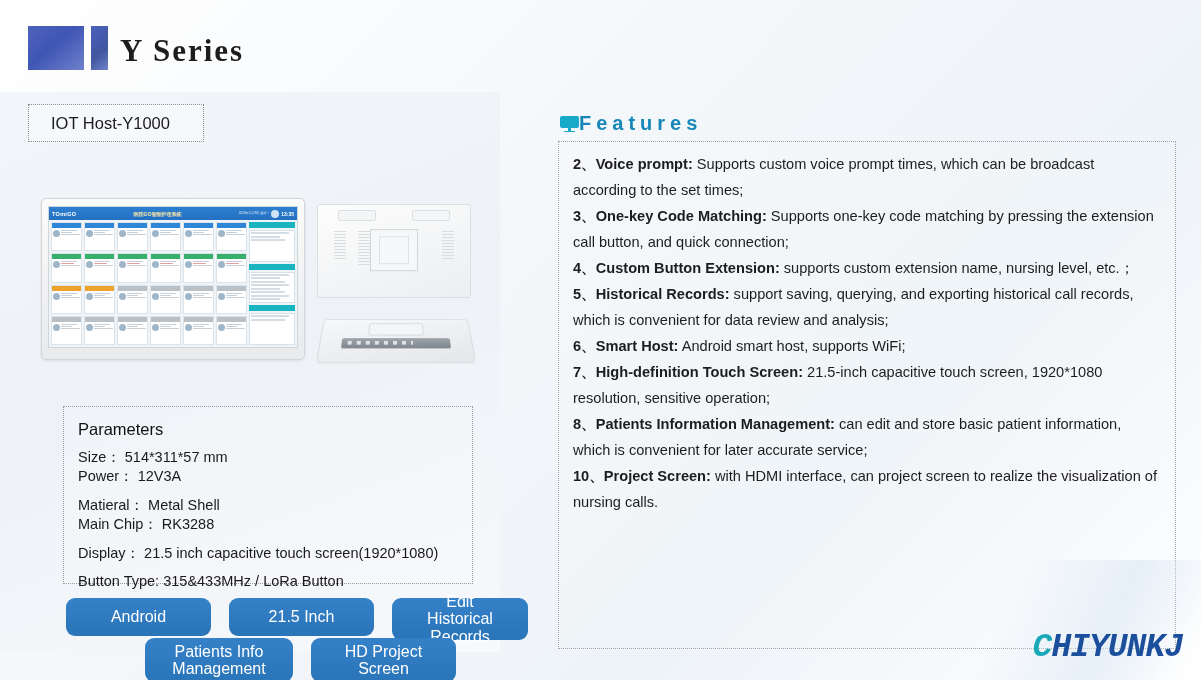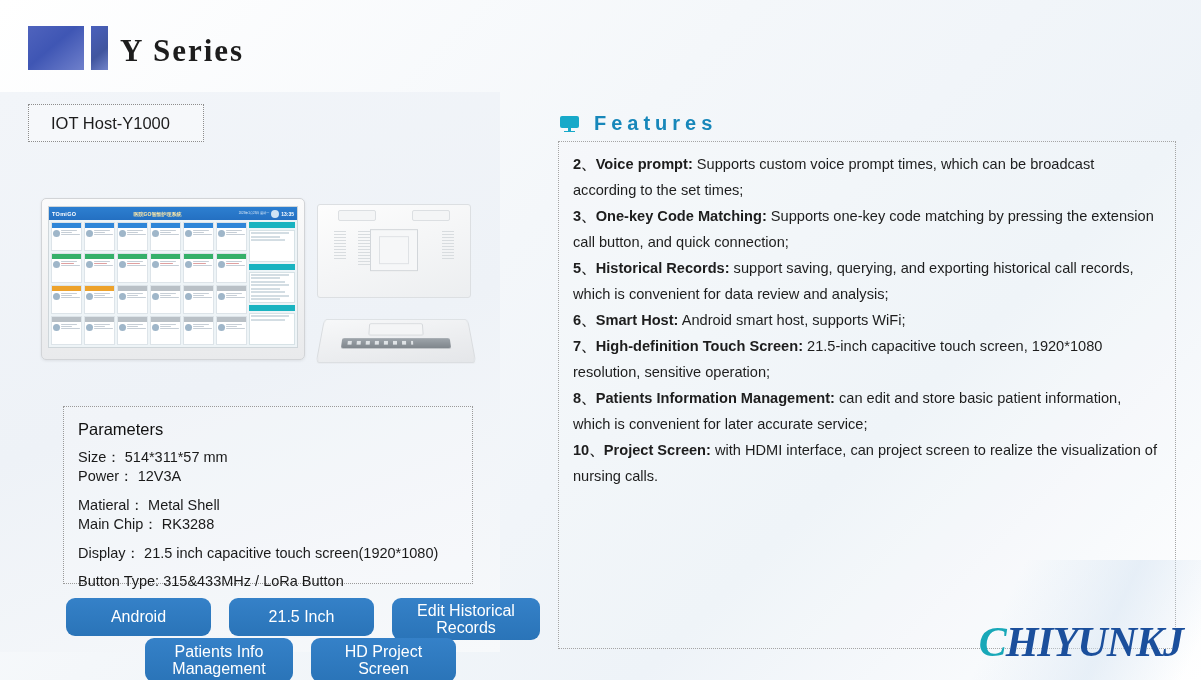--- a/index.html
+++ b/index.html
@@ -159,28 +159,28 @@
   .tag {
     background: linear-gradient(180deg,#3581c8,#2a74b8);
     color: #fff; border-radius: 9px;
     font-size: 16px; text-align: center;
     display: flex; align-items: center; justify-content: center;
     line-height: 1.08; padding: 0 24px;
     box-sizing: border-box;
   }
   .tag.w1 { width: 145px; height: 38px; }
   .tag.w2 { width: 145px; height: 38px; }
-  .tag.w3 { width: 148px; height: 42px; }
+  .tag.w3 { width: 136px; height: 42px; }
   .tag.w4 { width: 148px; height: 44px; }
   .tag.w5 { width: 145px; height: 44px; }
 
   
   .features-head {
     position: absolute; left: 560px; top: 112px;
-    display: flex; align-items: center; gap: 15px;
+    display: flex; align-items: center; 
   }
   .monitor-icon { width: 19px; height: 16px; position: relative; }
   .monitor-icon .sc { width: 19px; height: 12px; background: #17a9c9; border-radius: 2px; }
   .monitor-icon .st { width: 3px; height: 3px; background: #17a9c9; margin: 0 auto; }
   .monitor-icon .bs { width: 11px; height: 1.5px; background: #17a9c9; margin: 0 auto; }
   .features-title {
     font-size: 20px; font-weight: bold; color: #1787ba; letter-spacing: 5px;
   }
   .features-box {
     position: absolute; left: 558px; top: 141px;
@@ -193,22 +193,22 @@
   .feat {
     font-size: 14.6px; line-height: 26px; color: #1d1d1d;
     text-align: left; margin: 0;
   }
   .feat .num { font-weight: bold; }
   .feat .ttl { font-weight: bold; }
 
   
   .brand-logo {
     position: absolute; right: 18px; bottom: 14px;
-    font-family: Liberation Serif, serif;
-    font-size: 42px; font-weight: bold; font-style: italic;
+    font-family: Liberation Mono, monospace;
+    font-size: 33px; font-weight: bold; font-style: italic;
     letter-spacing: -1px;
   }
   .brand-c { color: #18a8b8; }
   .brand-rest { color: #1b4f9c; }
   .swoosh {
     position: absolute; right: 0; bottom: 0; width: 330px; height: 120px;
     background: linear-gradient(115deg, rgba(255,255,255,0) 40%, rgba(214,228,242,0.55) 70%, rgba(255,255,255,0) 95%);
     pointer-events: none;
   }
 </style>
@@ -587,20 +587,21 @@
     <div class="sc"></div>
       <div class="st"></div>
       <div class="bs"></div>
   </div>
   <div class="features-title">Features</div>
 </div>
 
 <div class="features-box">
   <p class="feat"><span class="num">2、</span><span class="ttl">Voice prompt:</span><span> Supports custom voice prompt times, which can be broadcast according to the set times;</span></p>
   <p class="feat"><span class="num">3、</span><span class="ttl">One-key Code Matching:</span><span> Supports one-key code matching by pressing the extension call button, and quick connection;</span></p>
+  <p class="feat"><span class="num">4、</span><span class="ttl">Custom Button Extension:</span><span> supports custom extension name, nursing level, etc.；</span></p>
   <p class="feat"><span class="num">5、</span><span class="ttl">Historical Records:</span><span> support saving, querying, and exporting historical call records, which is convenient for data review and analysis;</span></p>
   <p class="feat"><span class="num">6、</span><span class="ttl">Smart Host:</span><span> Android smart host, supports WiFi;</span></p>
   <p class="feat"><span class="num">7、</span><span class="ttl">High-definition Touch Screen:</span><span> 21.5-inch capacitive touch screen, 1920*1080 resolution, sensitive operation;</span></p>
   <p class="feat"><span class="num">8、</span><span class="ttl">Patients Information Management:</span><span> can edit and store basic patient information, which is convenient for later accurate service;</span></p>
   <p class="feat"><span class="num">10、</span><span class="ttl">Project Screen:</span><span> with HDMI interface, can project screen to realize the visualization of nursing calls.</span></p>
 </div>
 
 <div class="swoosh"></div>
 <div class="brand-logo">
   <span class="brand-c">C</span><span class="brand-rest">HIYUNKJ</span>

